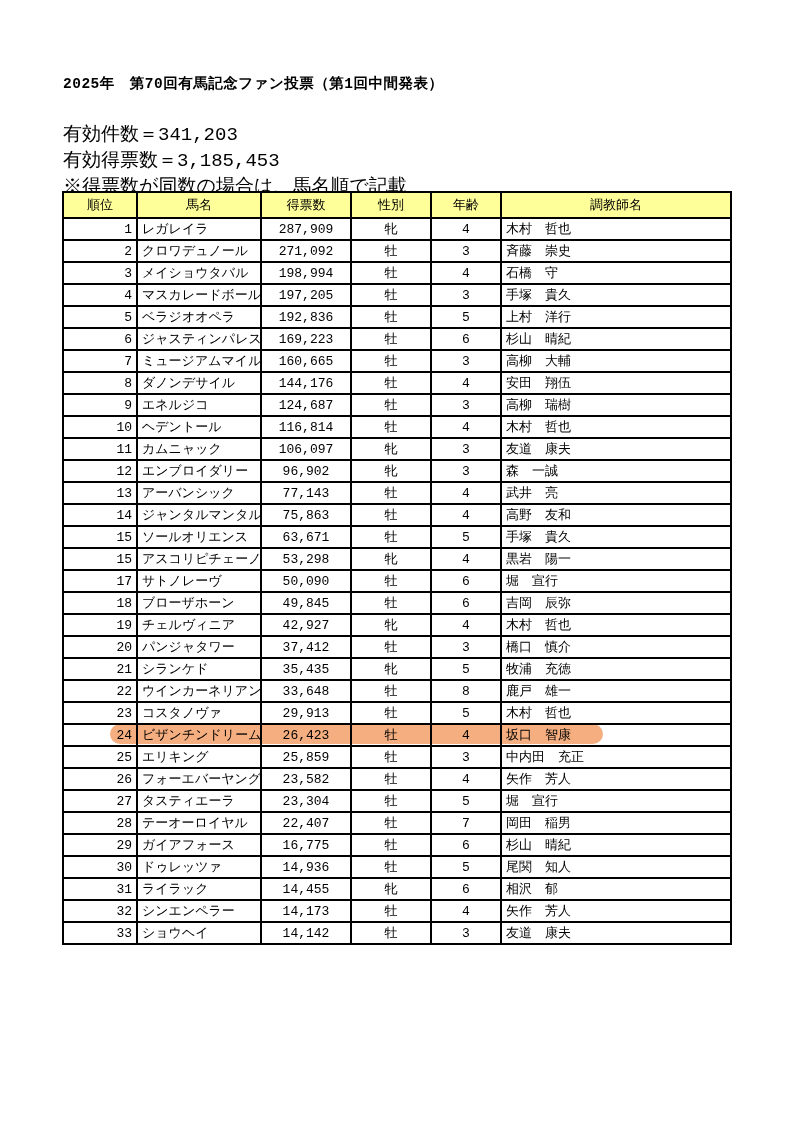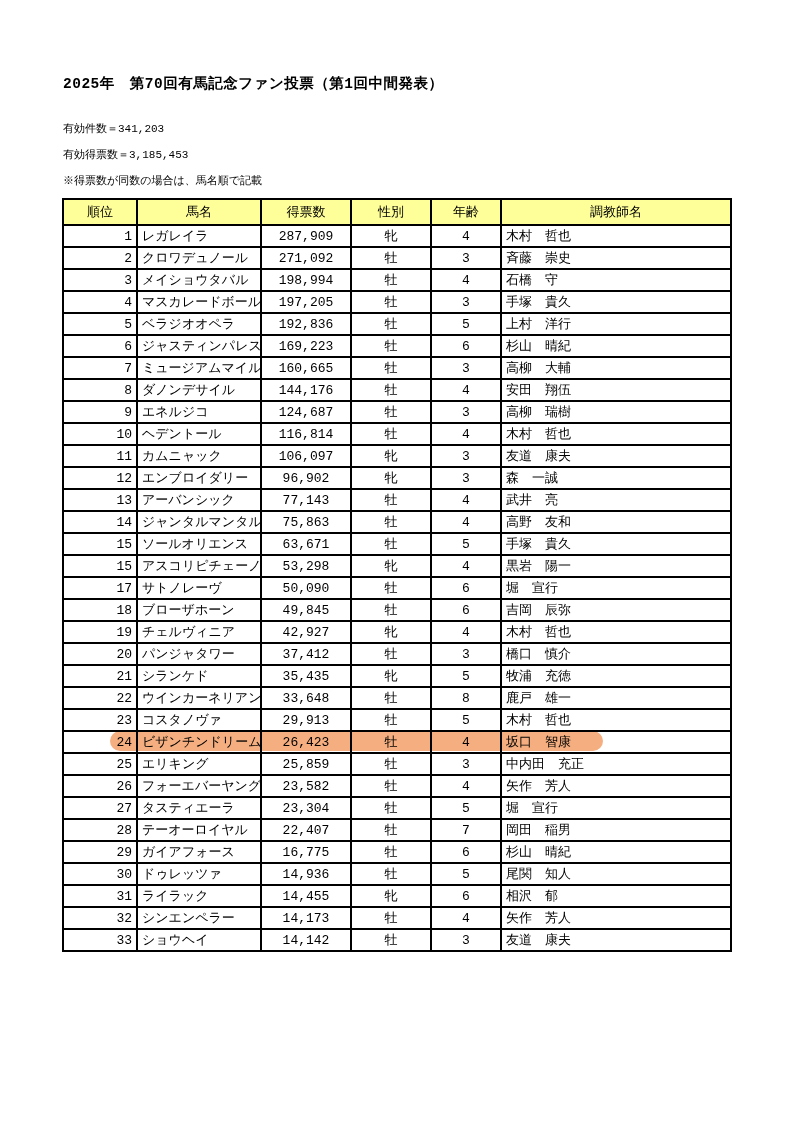--- a/index.html
+++ b/index.html
@@ -21,31 +21,31 @@
     left: 63px;
     top: 74px;
     font-size: 14.5px;
     font-weight: bold;
     letter-spacing: 0.5px;
     white-space: nowrap;
   }
   .meta-line {
     position: absolute;
     left: 63px;
-    font-size: 11px;
+    font-size: 19px;
     white-space: nowrap;
   }
   .meta-1 { top: 121px; }
   .meta-2 { top: 147px; }
   .meta-3 { top: 173px; }
 
   .table-wrap {
     position: absolute;
     left: 62px;
-    top: 198px;
+    top: 191px;
     width: 538px;
   }
   table.results {
     position: relative;
     z-index: 1;
     border-collapse: collapse;
     table-layout: fixed;
     width: 668px;
     background: transparent;
   }

